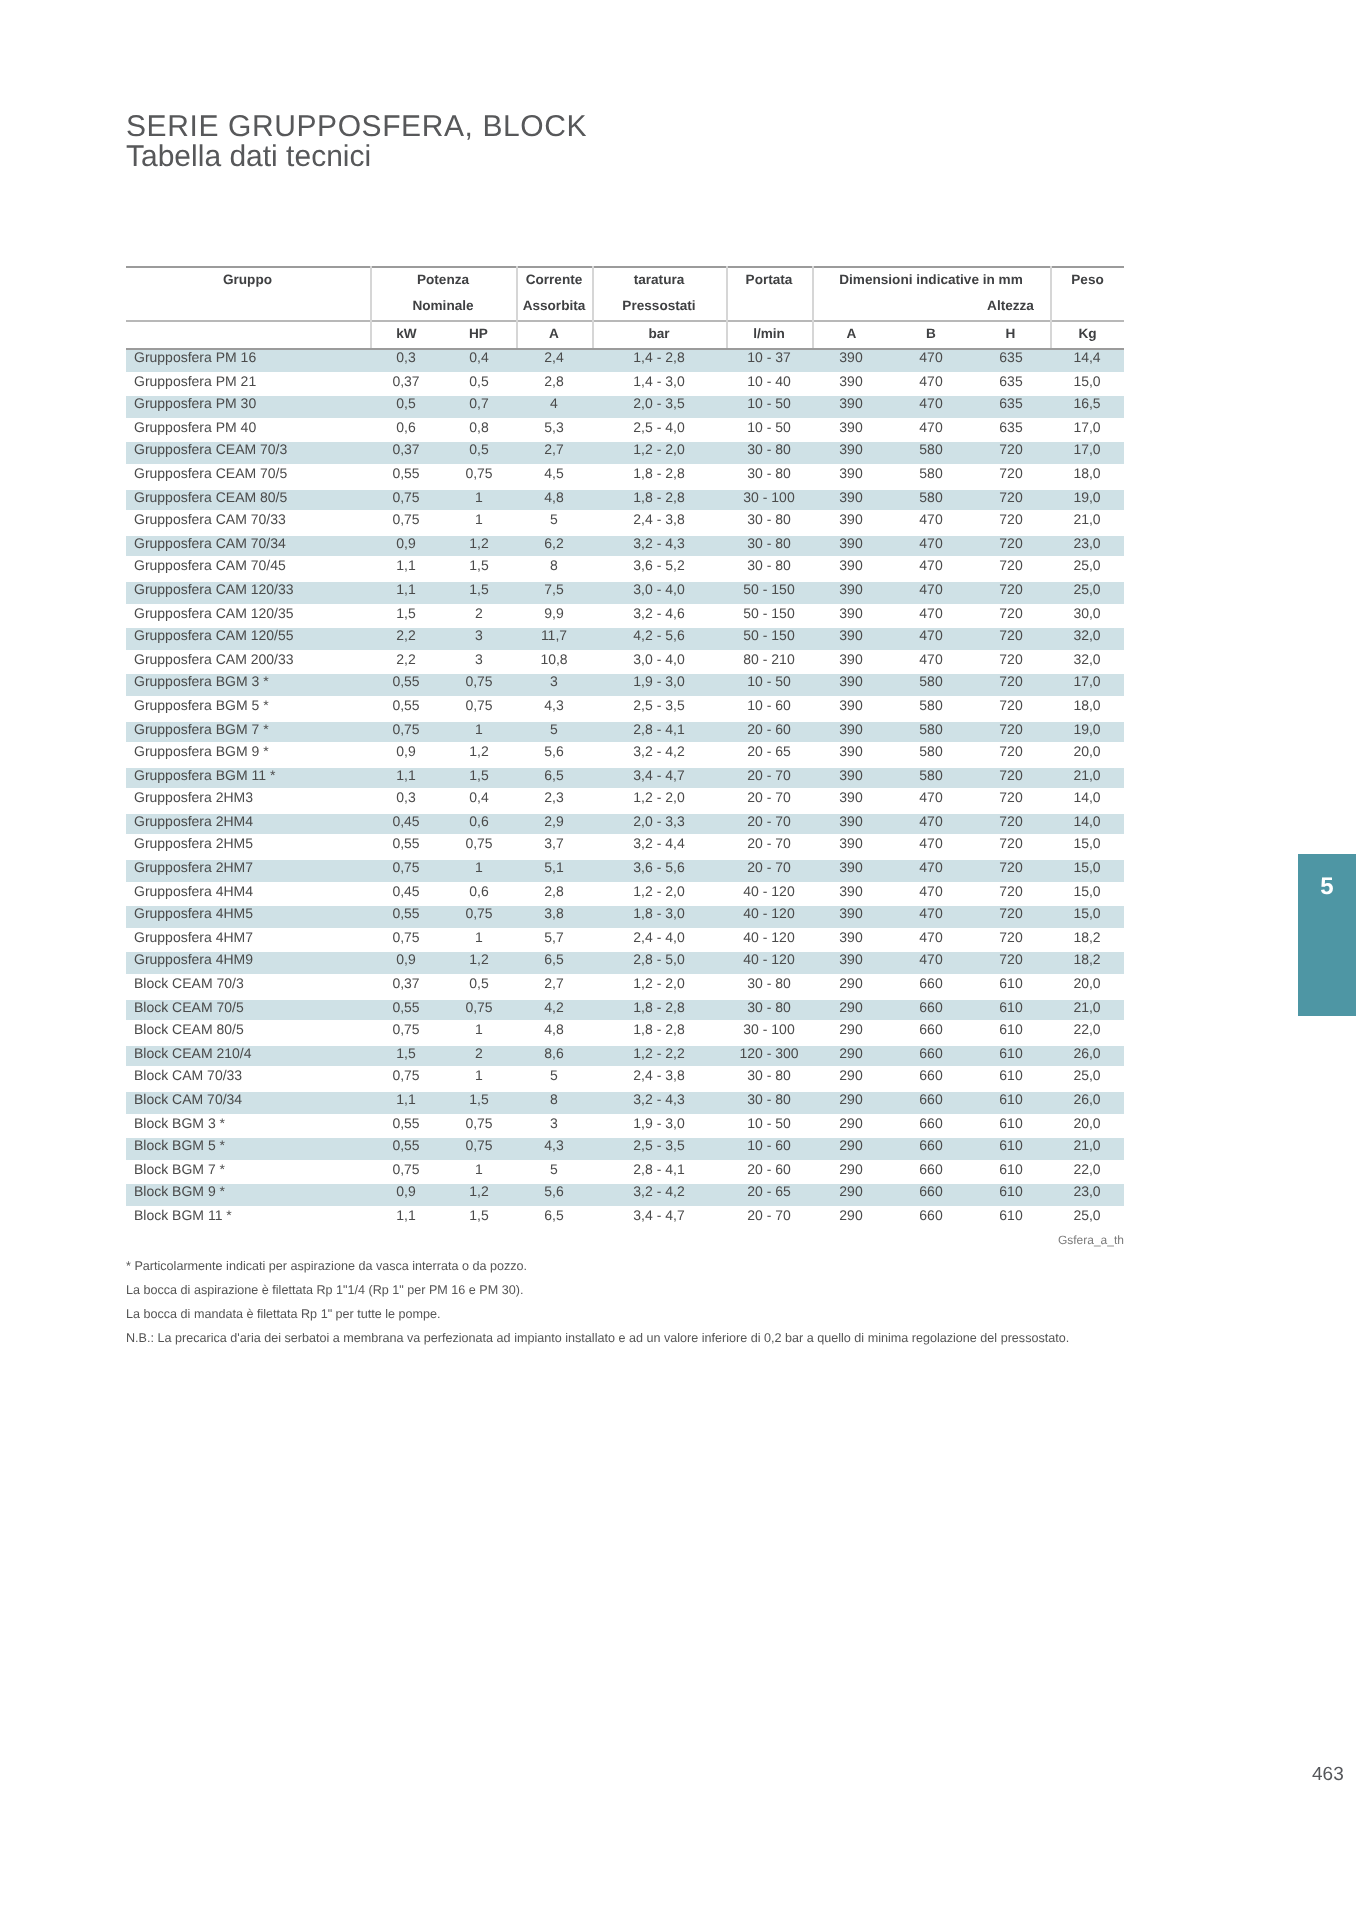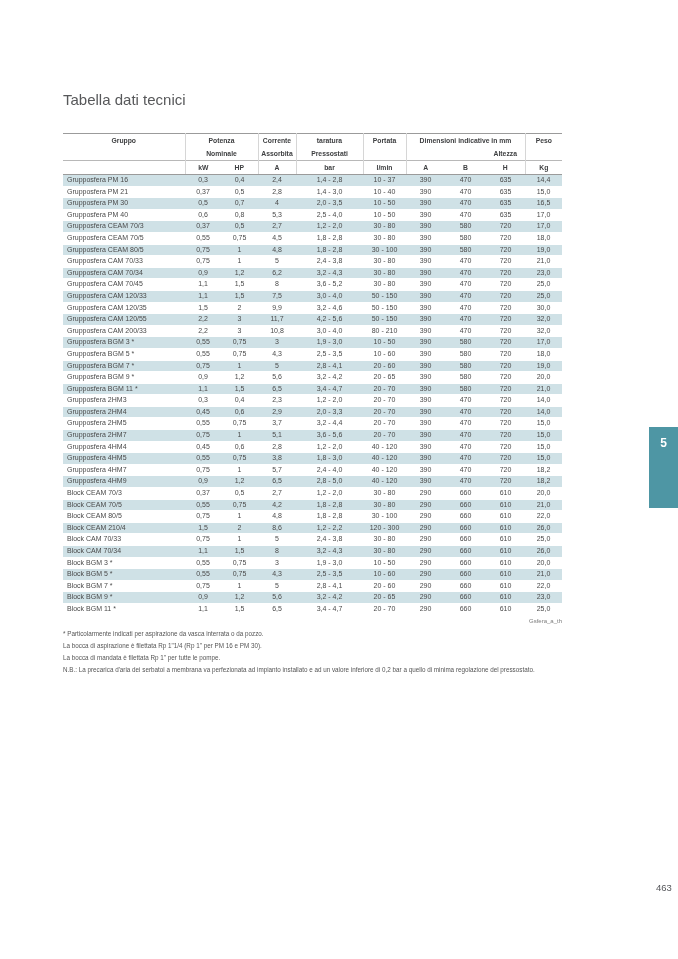--- a/index.html
+++ b/index.html
@@ -4,21 +4,21 @@
 <style>
   * { margin:0; padding:0; box-sizing:border-box; }
   html,body { background:#e9e9e9; }
   .page {
     position:relative; width:678px; height:959px; margin:0 auto;
     background:#ffffff; overflow:hidden;
     font-family:"Liberation Sans", sans-serif; color:#4a4a4a;
     --row-shade:#cfe1e6; --tab-teal:#4e96a4;
   }
   .title1 { position:absolute; left:63px; top:55px; font-size:15px; letter-spacing:.3px; color:#57585a; }
-  .title2 { position:absolute; left:63px; top:91px; font-size:15px; color:#57585a; }
+  .title2 { position:absolute; left:63px; top:70px; font-size:15px; color:#57585a; }
 
   .datatable {
     position:absolute; left:63px; top:133px; width:499px;
     border-collapse:collapse; table-layout:fixed;
     border-top:1px solid #9b9b9b;
   }
   .datatable th, .datatable td { overflow:hidden; white-space:nowrap; }
   .datatable thead th {
     font-weight:bold; font-size:6.8px; color:#3f4042;
     text-align:center; height:13px; line-height:13px; padding:0;
@@ -43,20 +43,21 @@
     background:var(--tab-teal); color:#fff; text-align:center;
     font-size:12px; font-weight:bold; padding-top:9px;
   }
   .page-number { position:absolute; left:620px; top:882px; font-size:9.5px; color:#55565a;margin-left:36px; }
 </style>
 </head>
 <body>
 
 <div class="page" style="--row-shade: #cfe1e6; --tab-teal: #4e96a4;">
 
+  <div class="title1">SERIE GRUPPOSFERA, BLOCK</div>
   <div class="title2">Tabella dati tecnici</div>
 
   <table class="datatable">
     <colgroup>
       <col style="width:122px">
         <col style="width:36px">
         <col style="width:37px">
         <col style="width:38px">
       <col style="width:67px">
         <col style="width:43px">

